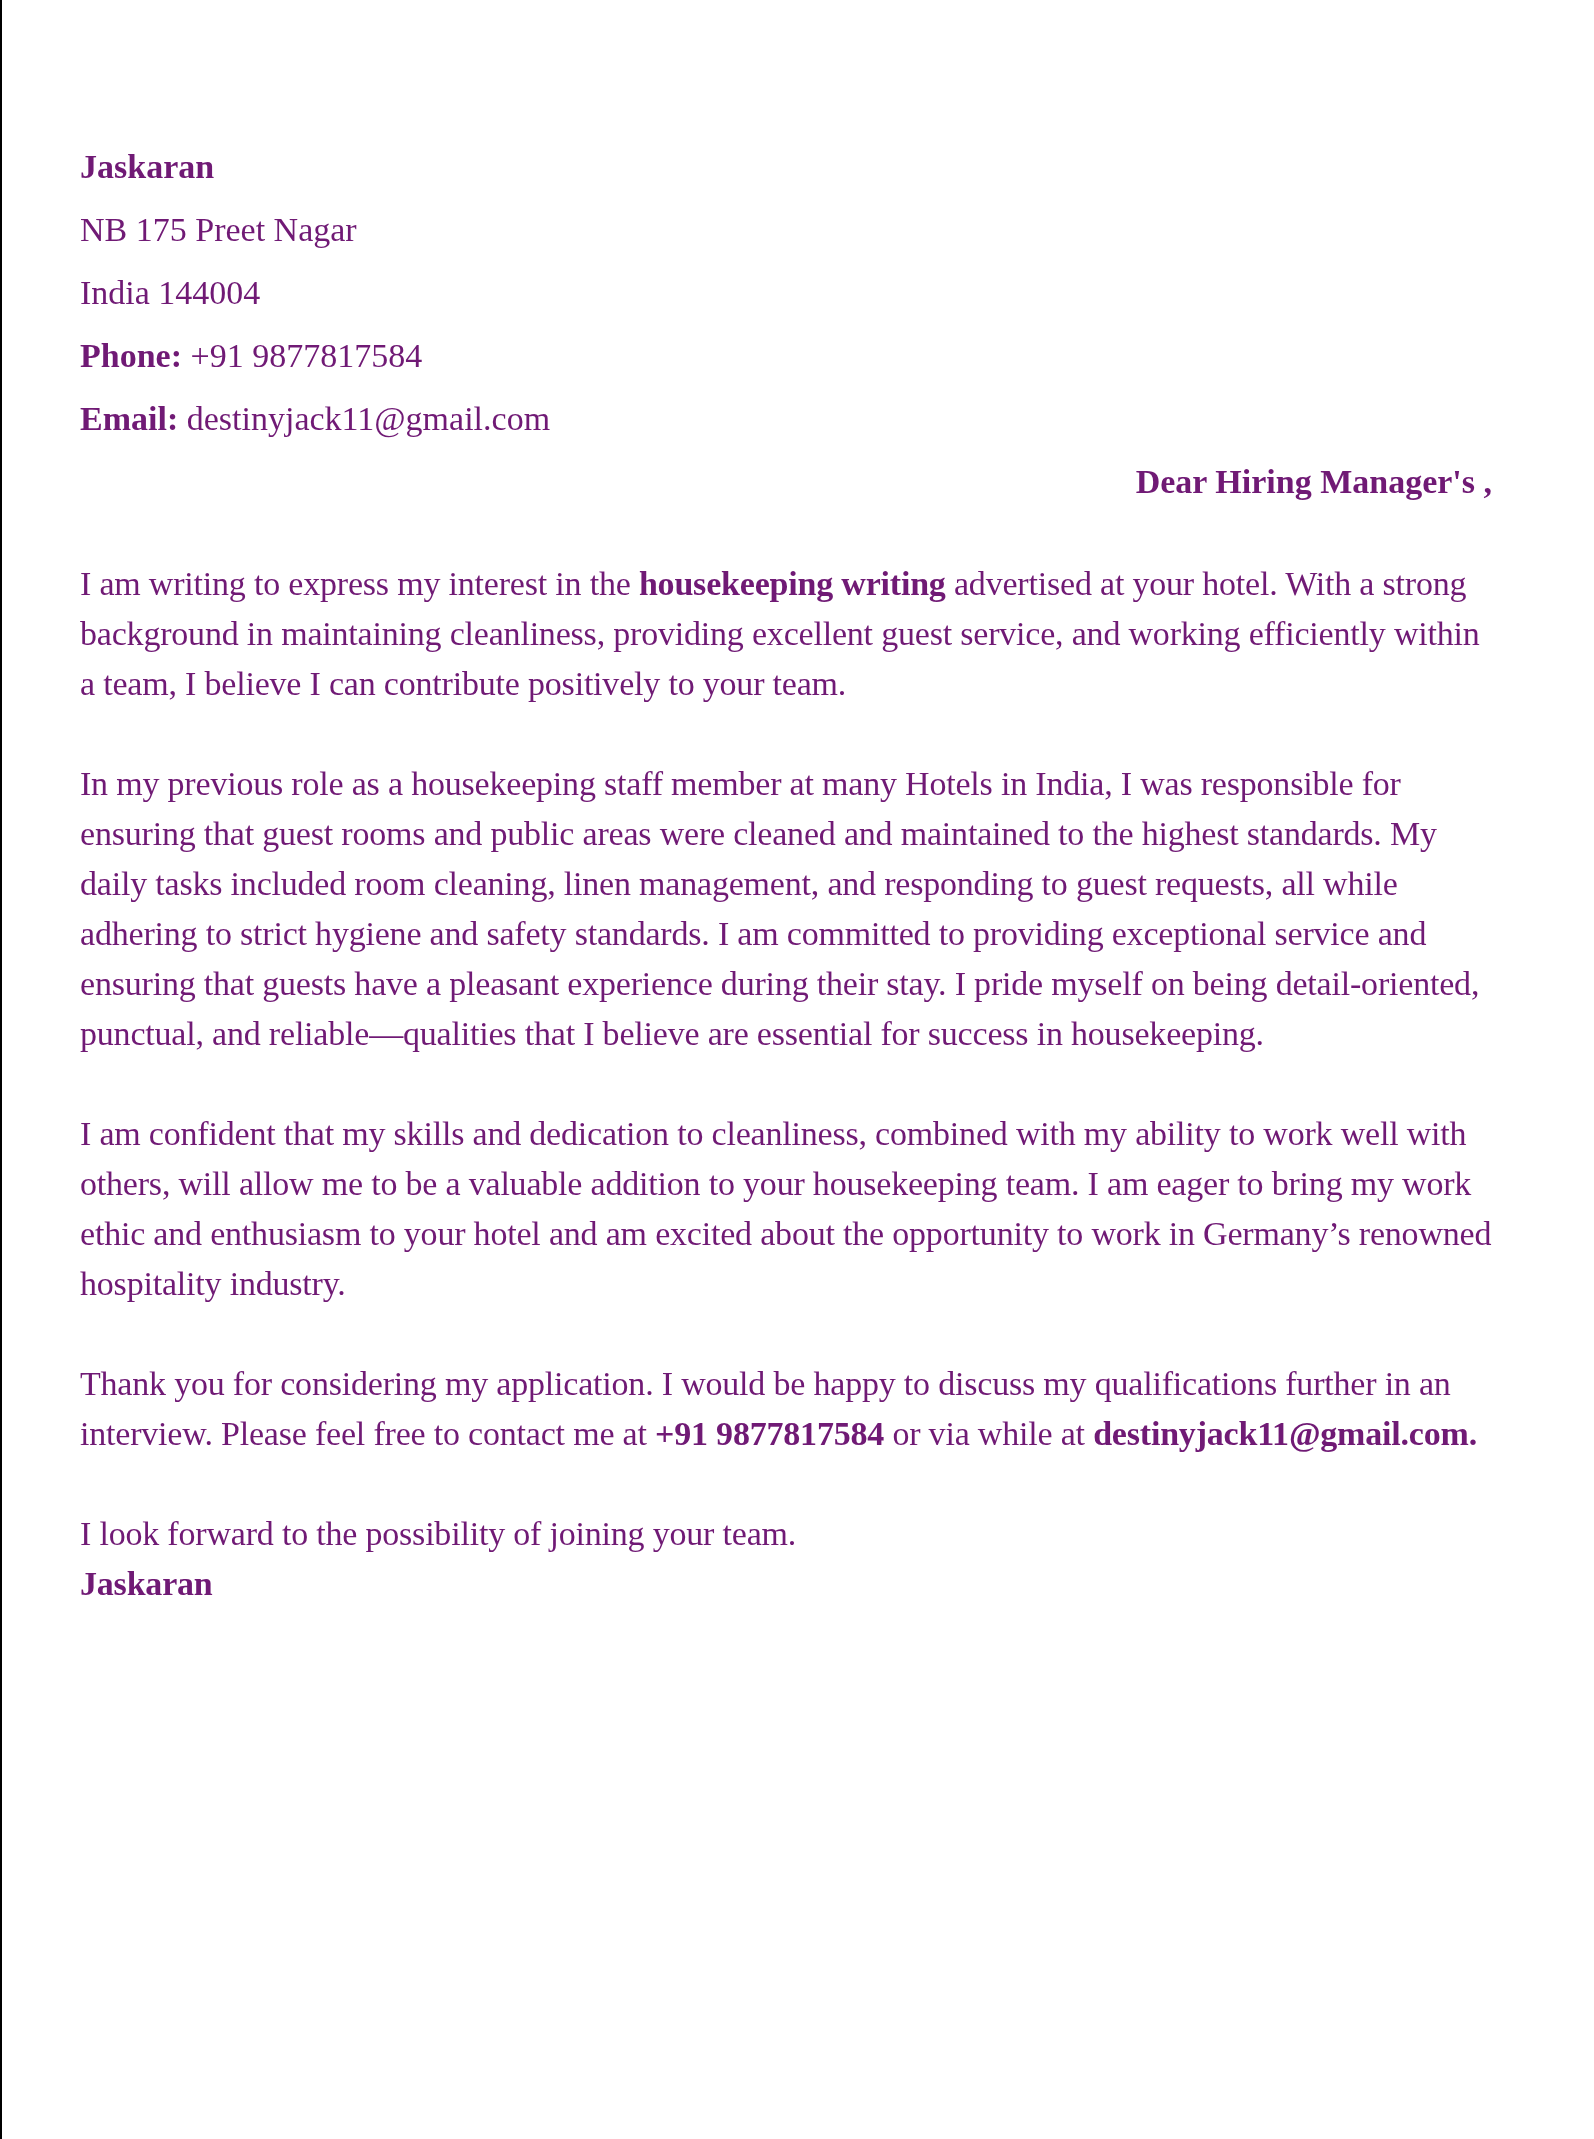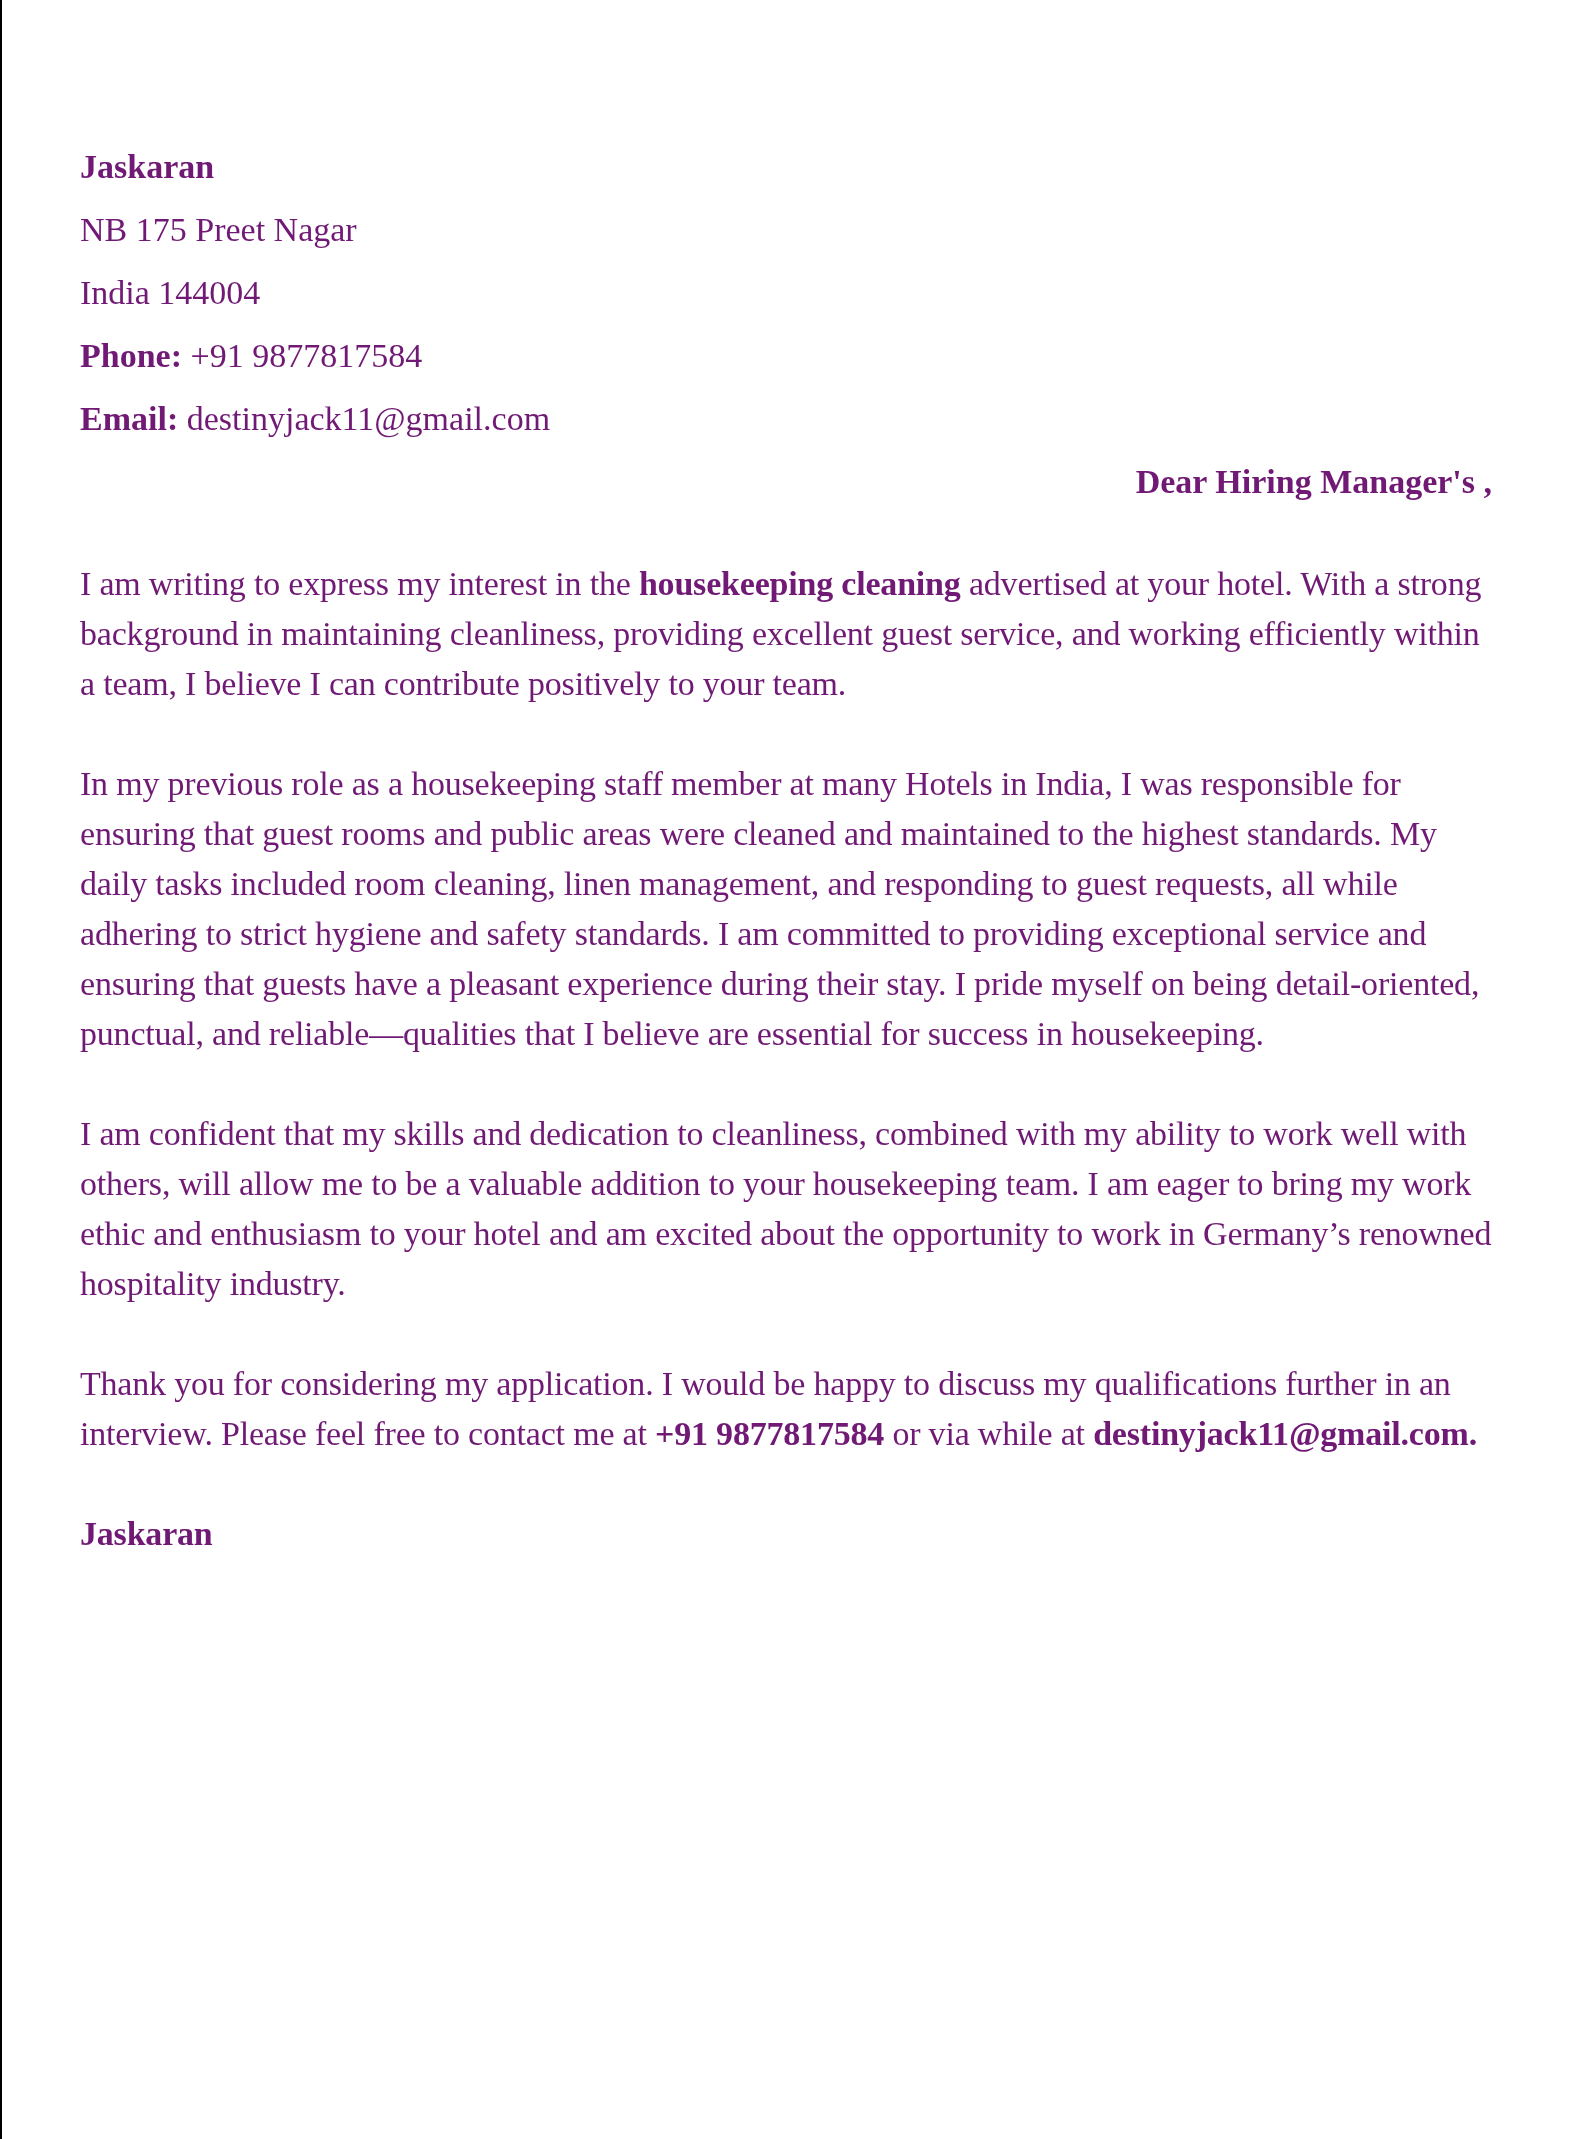--- a/index.html
+++ b/index.html
@@ -60,23 +60,24 @@
 
     <header>
       <p class="hdr bold">Jaskaran</p>
       <p class="hdr">NB 175 Preet Nagar</p>
       <p class="hdr">India 144004</p>
       <p class="hdr"><strong>Phone:</strong><span> +91 9877817584</span></p>
       <p class="hdr"><strong>Email:</strong><span> destinyjack11@gmail.com</span></p>
       <p class="hdr bold salutation">Dear Hiring Manager's ,</p>
     </header>
 
-    <p class="para"><span>I am writing to express my interest in the </span><strong>housekeeping cleaning</strong><span> advertised at your hotel. With a strong background in maintaining cleanliness, providing excellent guest service, and working efficiently within a team, I believe I can contribute positively to your team.</span></p>
+    <p class="para"><span>I am writing to express my interest in the </span><strong>housekeeping writing</strong><span> advertised at your hotel. With a strong background in maintaining cleanliness, providing excellent guest service, and working efficiently within a team, I believe I can contribute positively to your team.</span></p>
     <p class="para"><span>In my previous role as a housekeeping staff member at many Hotels in India, I was responsible for ensuring that guest rooms and public areas were cleaned and maintained to the highest standards. My daily tasks included room cleaning, linen management, and responding to guest requests, all while adhering to strict hygiene and safety standards. I am committed to providing exceptional service and ensuring that guests have a pleasant experience during their stay. I pride myself on being detail-oriented, punctual, and reliable—qualities that I believe are essential for success in housekeeping.</span></p>
     <p class="para"><span>I am confident that my skills and dedication to cleanliness, combined with my ability to work well with others, will allow me to be a valuable addition to your housekeeping team. I am eager to bring my work ethic and enthusiasm to your hotel and am excited about the opportunity to work in Germany’s renowned hospitality industry.</span></p>
     <p class="para"><span>Thank you for considering my application. I would be happy to discuss my qualifications further in an interview. Please feel free to contact me at </span><strong>+91 9877817584</strong><span> or via while at </span><strong>destinyjack11@gmail.com.</strong></p>
 
     <footer>
+      <p class="close-line">I look forward to the possibility of joining your team.</p>
       <p class="close-line bold">Jaskaran</p>
     </footer>
 
   </div>
 </div>
 
 </body></html>

